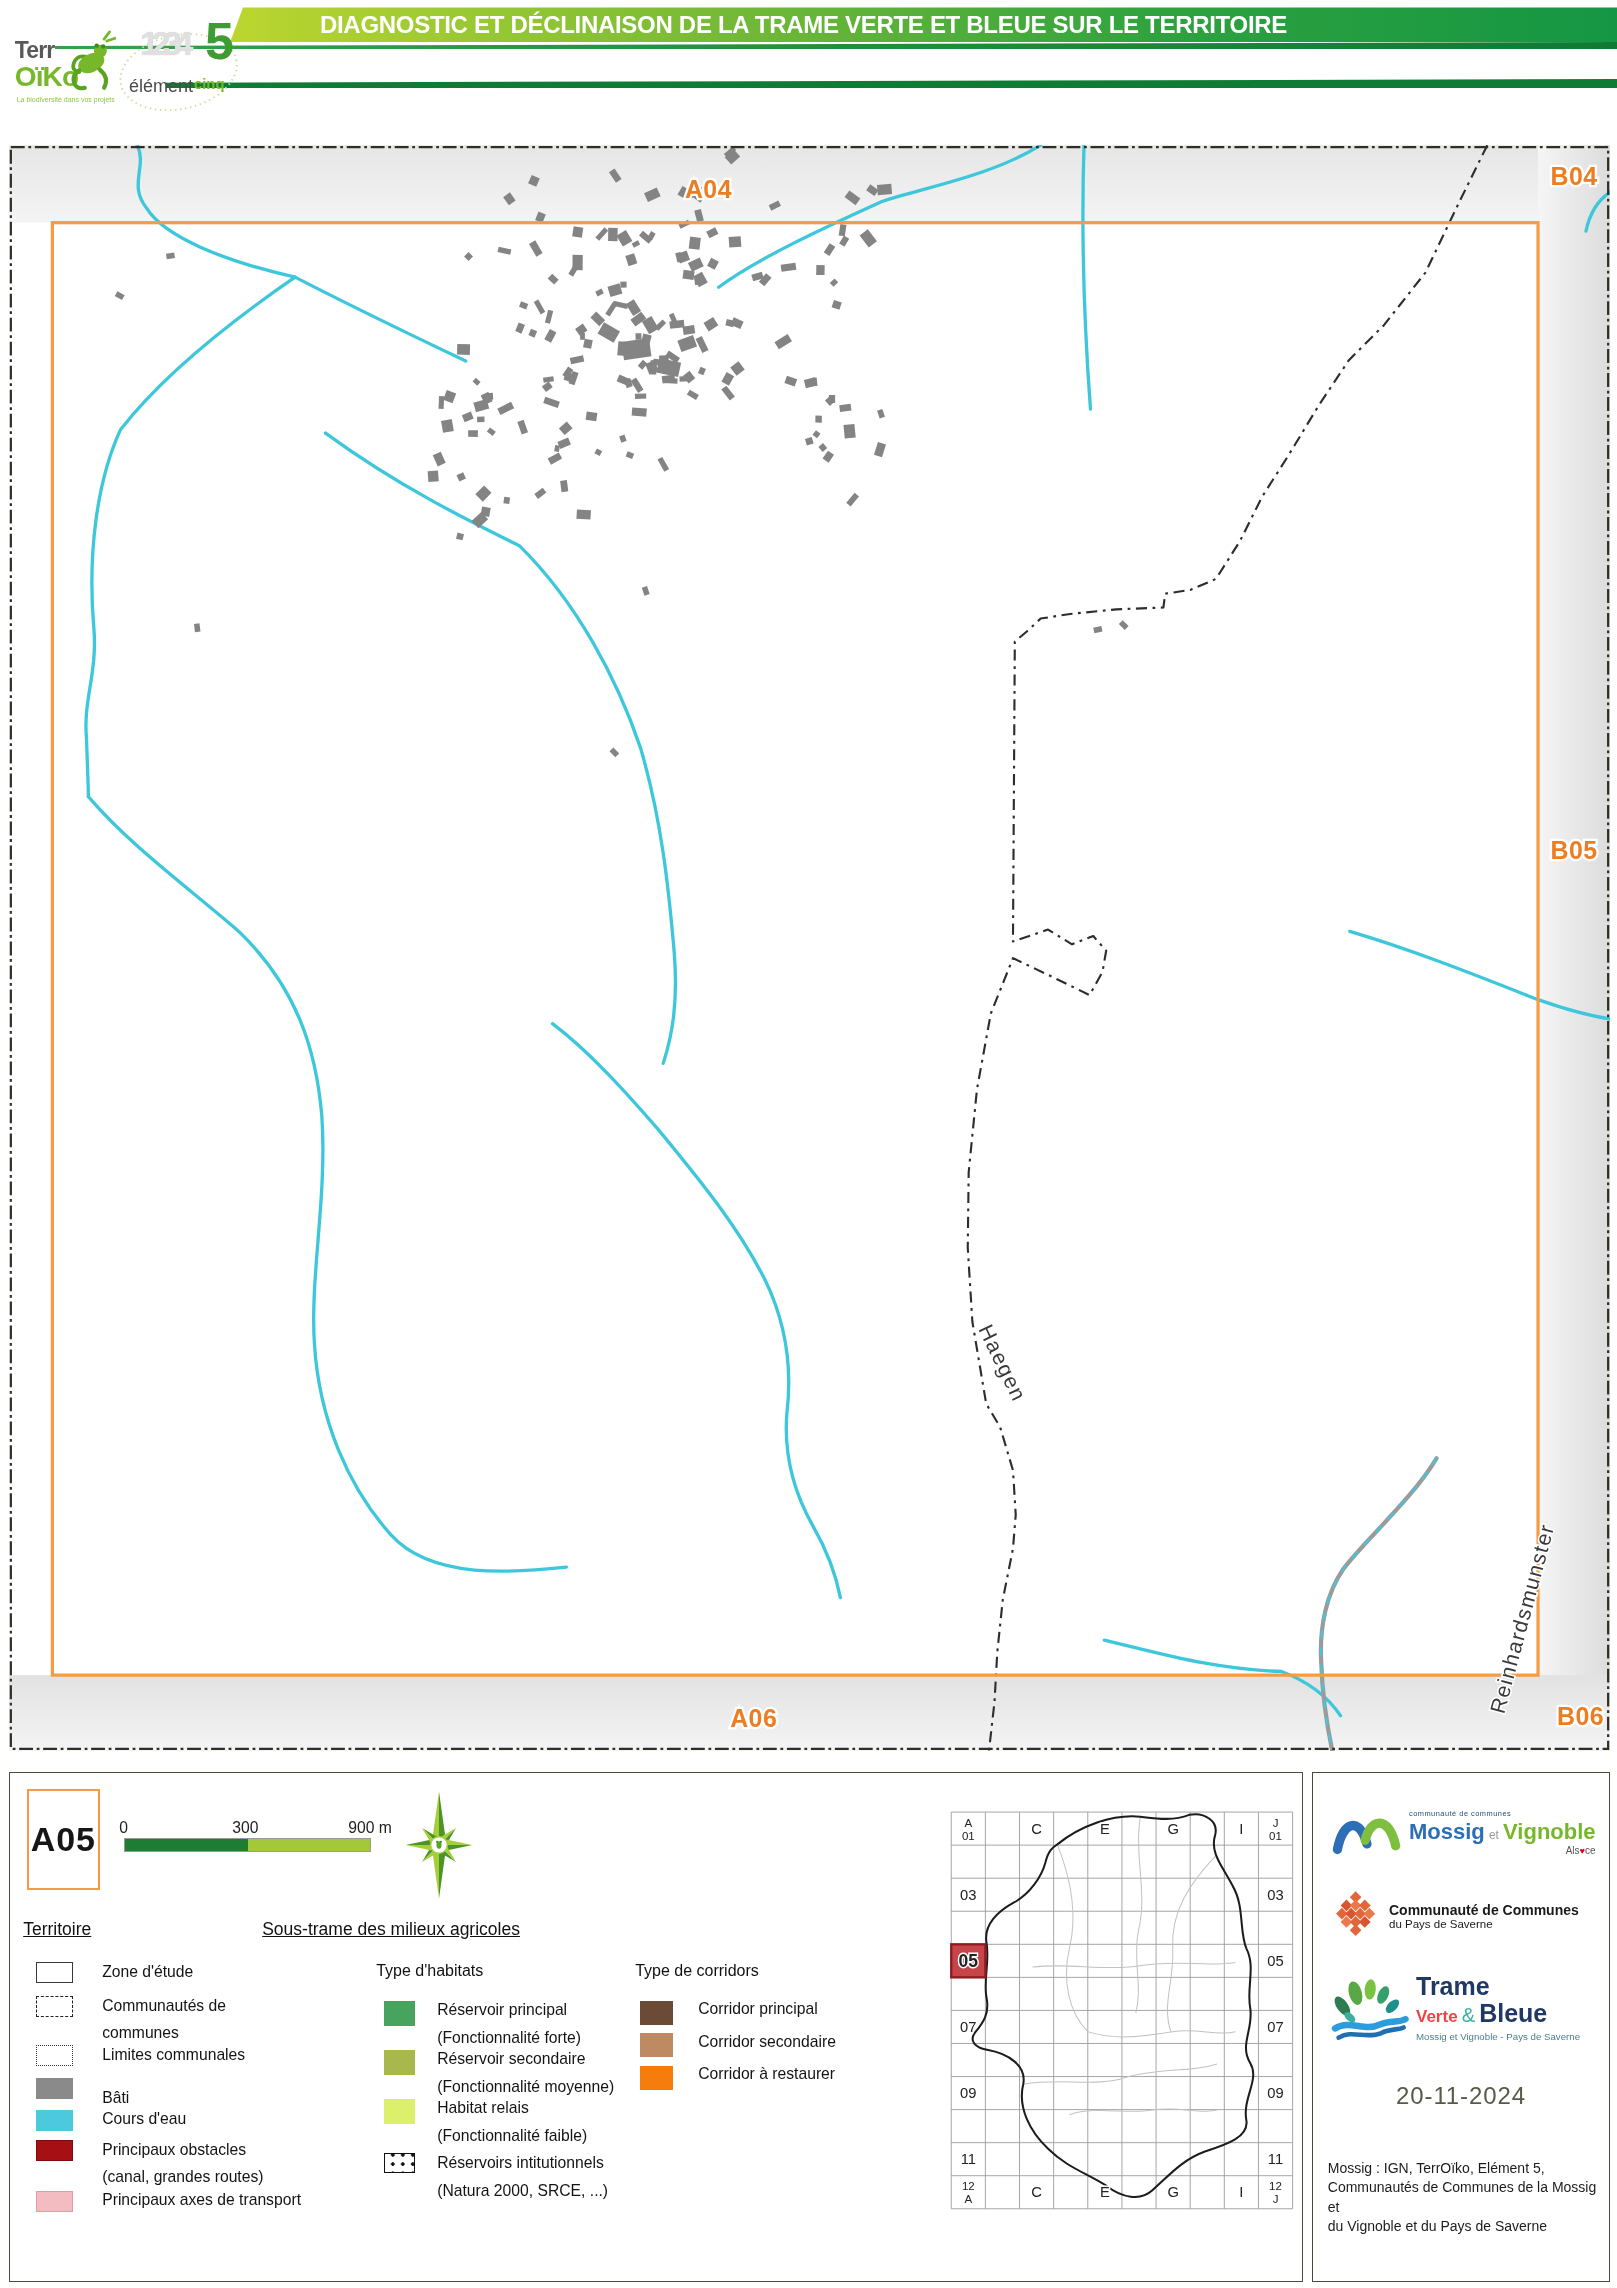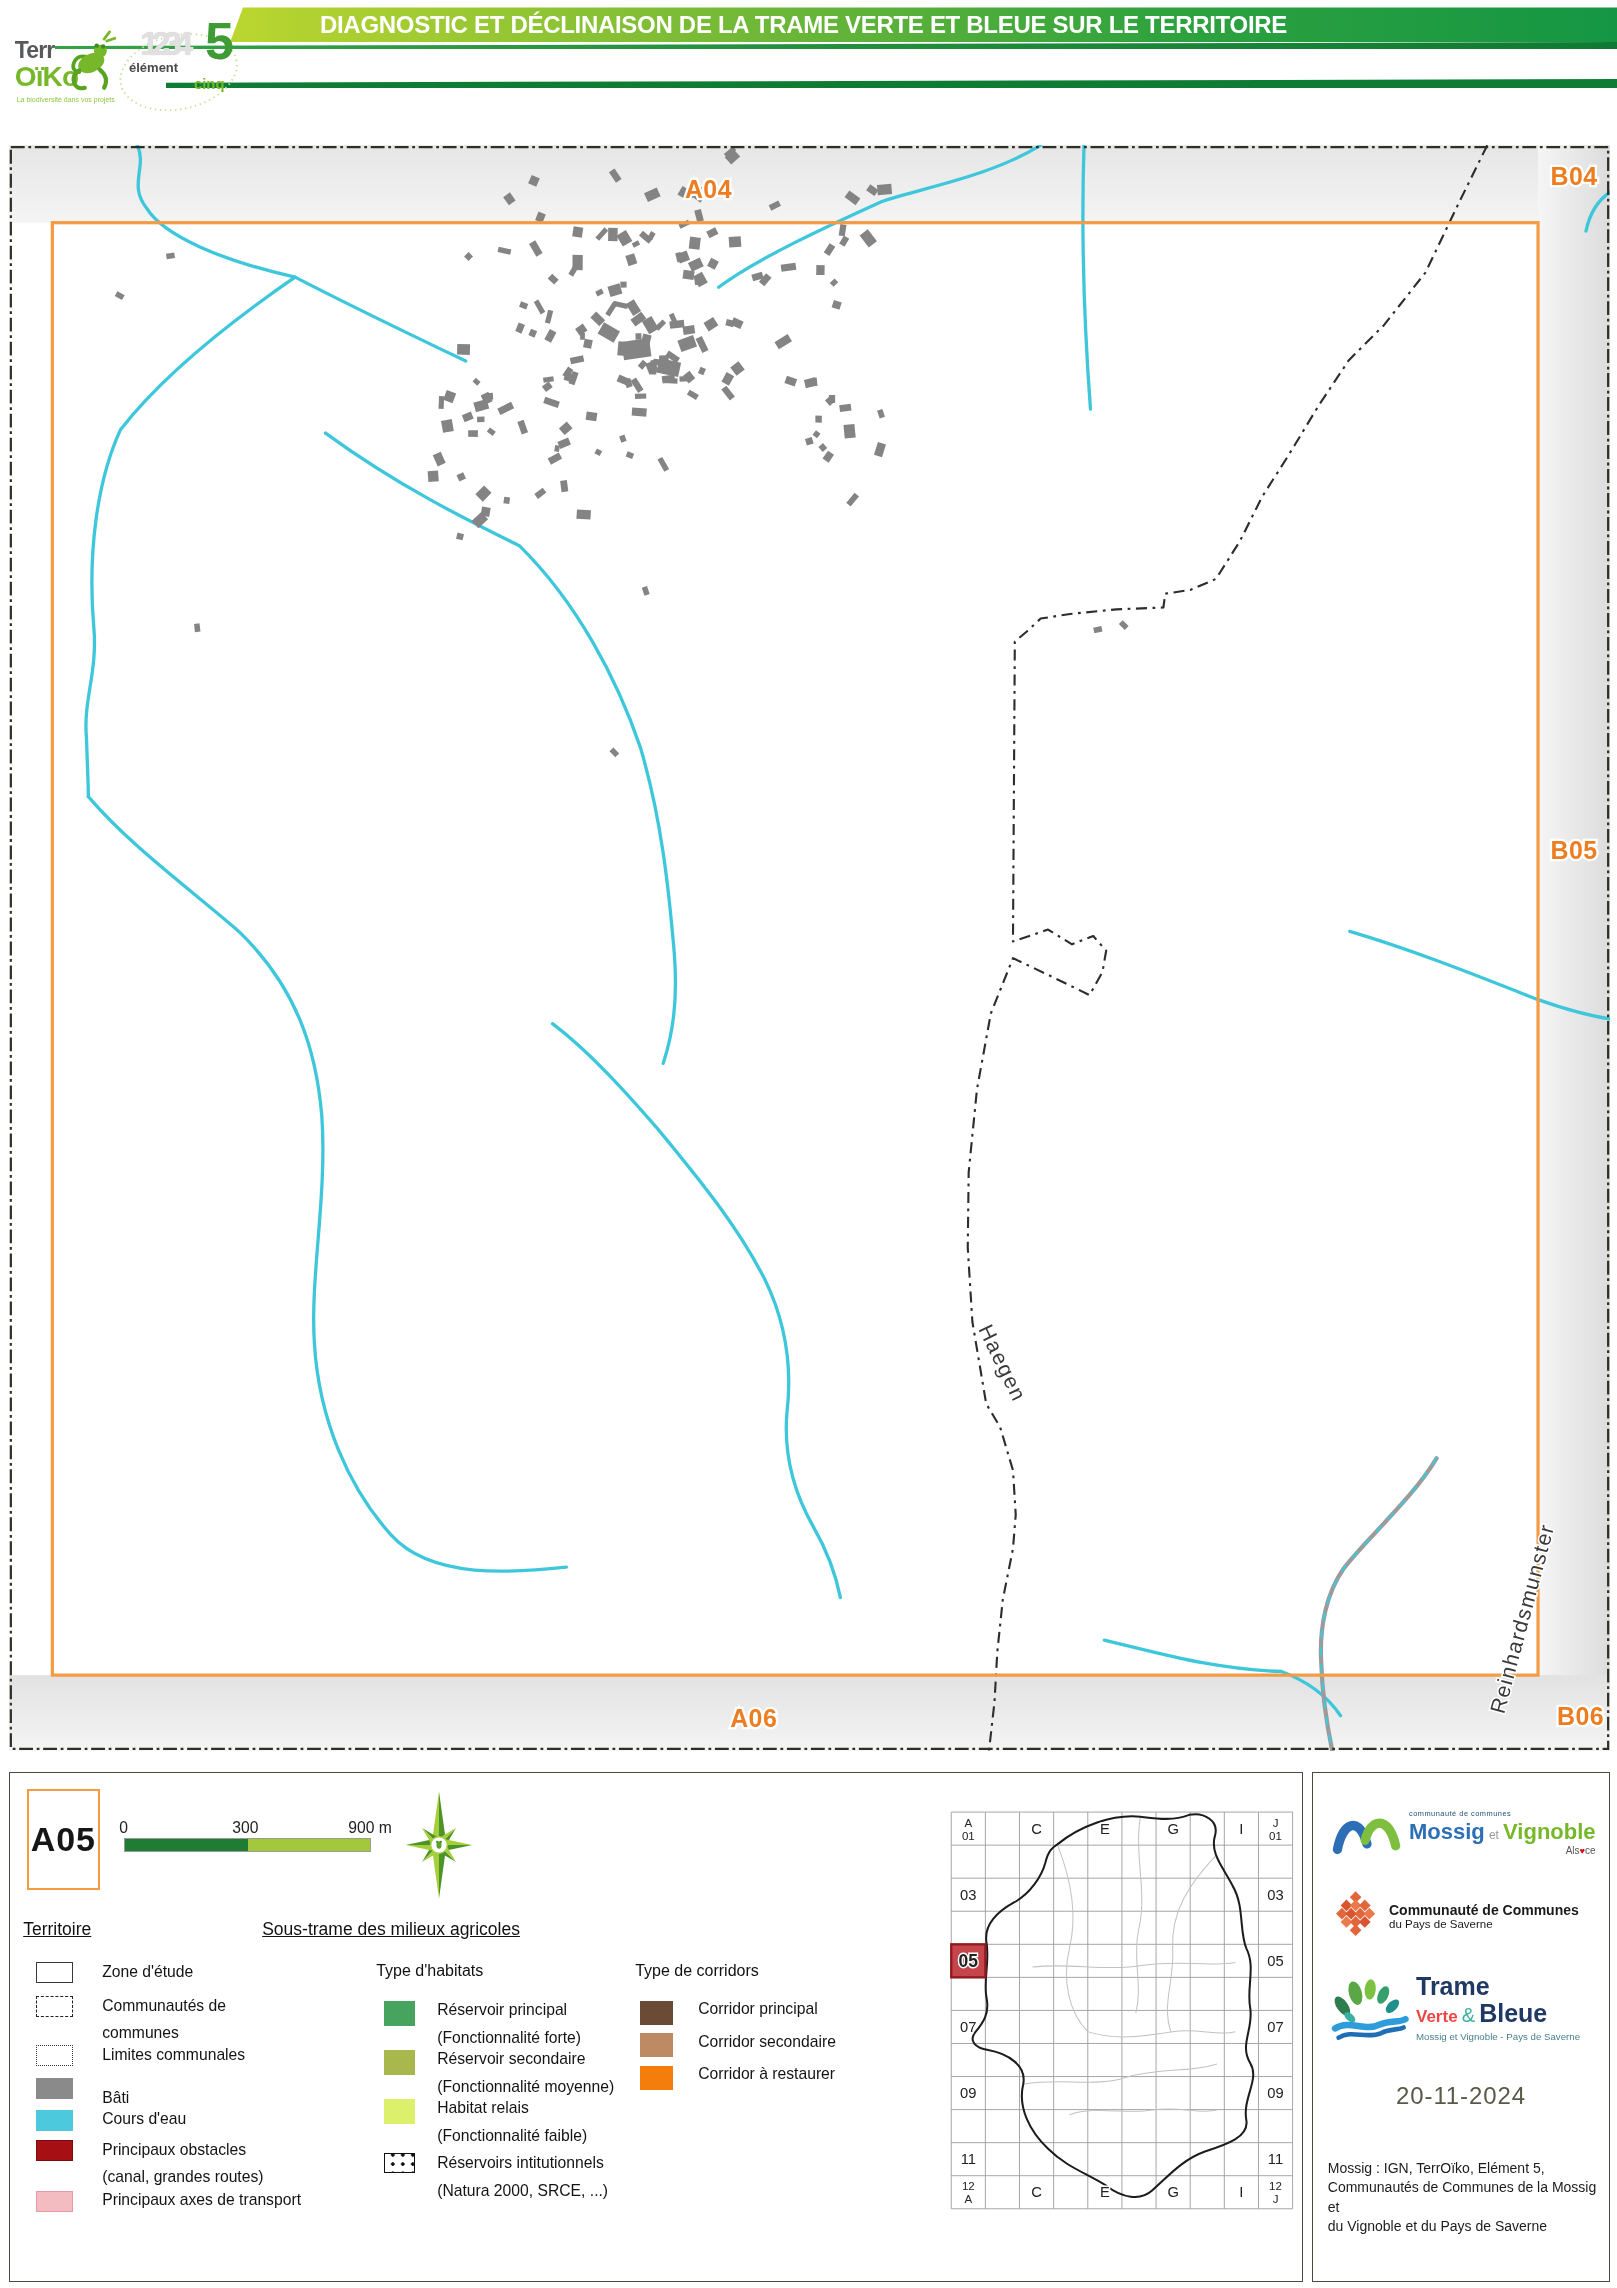--- a/index.html
+++ b/index.html
@@ -27,21 +27,21 @@
 
   
   #terroiko{left:13px;top:20px;width:102px;height:92px;}
   #terroiko .t1{position:absolute;left:1.8px;top:16.6px;font-size:23px;font-weight:800;color:#58595B;letter-spacing:-0.9px;}
   #terroiko .t2{position:absolute;left:1.8px;top:41px;font-size:28px;font-weight:800;color:#76B82A;letter-spacing:-0.9px;}
   #terroiko .tag{position:absolute;left:3.7px;top:76px;font-size:7px;color:#8CC63F;white-space:nowrap;}
   #element5{left:116px;top:22px;width:129px;height:92px;}
   #element5 .digits{position:absolute;left:24px;top:1.8px;font-size:34px;font-weight:700;color:#E0E0E0;
                     letter-spacing:-7.4px;text-shadow:0 0 0.9px #bdbdbd;}
   #element5 .five{position:absolute;left:89px;top:-11px;font-size:52px;font-weight:700;color:#3F9C35;}
-  #element5 .w1{position:absolute;left:13px;top:38px;font-size:13px;font-weight:700;color:#4a4a4a;}
+  #element5 .w1{position:absolute;left:13px;top:54px;font-size:18px;font-weight:400;color:#4a4a4a;}
   #element5 .w2{position:absolute;left:78px;top:54px;font-size:14.8px;font-weight:700;color:#76B82A;}
 
   
   .panel{position:absolute;background:#fff;border:1.8px solid #4B4B3C;}
   #legend-panel{left:9.2px;top:1772px;width:1292px;height:508px;}
   #right-panel{left:1312px;top:1772px;width:296px;height:508px;}
 
   #tilebox{position:absolute;left:16.6px;top:15.7px;width:69px;height:97px;border:2.8px solid #F59B43;
            display:flex;align-items:center;justify-content:center;font-size:34px;font-weight:700;
            color:#161616;letter-spacing:0.9px;}

